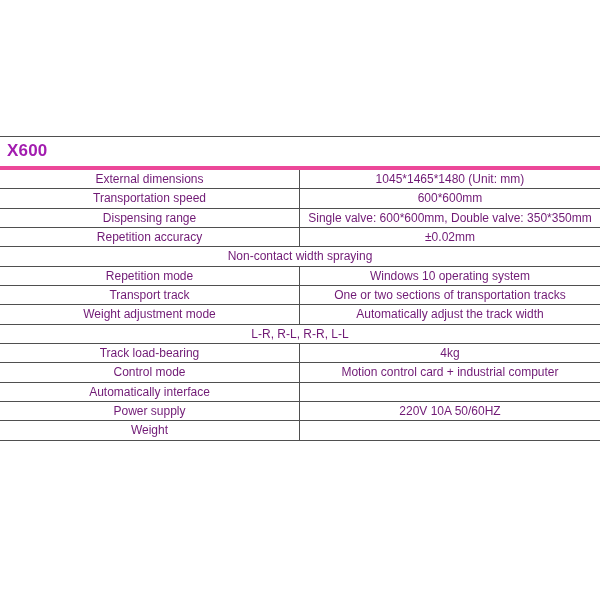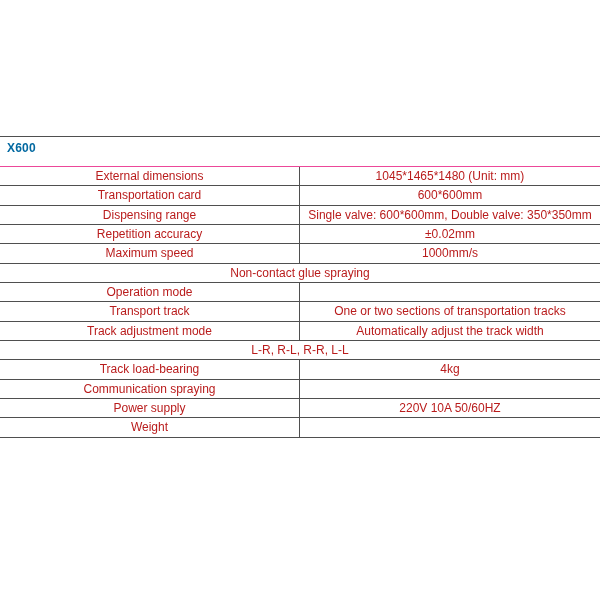--- a/index.html
+++ b/index.html
@@ -20,33 +20,33 @@
     top: 136px;
     left: 0;
     width: 600px;
     height: 0;
     border-top: 1px solid #4f4f4f;
   }
   .page-title {
     position: absolute;
     top: 141px;
     left: 7px;
-    font-size: 12px;
+    font-size: 17px;
     font-weight: bold;
-    color: #0369a1;
+    color: #a21caf;
     letter-spacing: 0.2px;
   }
   .spec-table {
     position: absolute;
     top: 166px;
     left: 0;
     width: 600px;
-    border-top: 1px solid #ec4899;
+    border-top: 4px solid #ec4899;
     font-size: 12px;
-    color: #b91c1c;
+    color: #701a75;
   }
   .spec-row {
     display: flex;
     height: 19.33px;
     box-sizing: border-box;
     border-bottom: 1px solid #4f4f4f;
   }
   .spec-label-cell {
     width: 300px;
     box-sizing: border-box;
@@ -78,69 +78,70 @@
   <div class="page-title">X600</div>
 
   <div class="spec-table">
 
     <div class="spec-row">
       <div class="spec-label-cell">External dimensions</div>
       <div class="spec-value-cell">1045*1465*1480 (Unit: mm)</div>
     </div>
 
     <div class="spec-row">
-      <div class="spec-label-cell">Transportation card</div>
+      <div class="spec-label-cell">Transportation speed</div>
       <div class="spec-value-cell">600*600mm</div>
     </div>
 
     <div class="spec-row">
       <div class="spec-label-cell">Dispensing range</div>
       <div class="spec-value-cell">Single valve: 600*600mm, Double valve: 350*350mm</div>
     </div>
 
     <div class="spec-row">
       <div class="spec-label-cell">Repetition accuracy</div>
       <div class="spec-value-cell">±0.02mm</div>
     </div>
 
+
     <div class="spec-row">
-      <div class="spec-label-cell">Maximum speed</div>
-      <div class="spec-value-cell">1000mm/s</div>
+      <div class="spec-value-cell">Non-contact width spraying</div>
     </div>
 
     <div class="spec-row">
-      <div class="spec-value-cell">Non-contact glue spraying</div>
-    </div>
-
-    <div class="spec-row">
-      <div class="spec-label-cell">Operation mode</div>
+      <div class="spec-label-cell">Repetition mode</div>
+      <div class="spec-value-cell">Windows 10 operating system</div>
     </div>
 
     <div class="spec-row">
       <div class="spec-label-cell">Transport track</div>
       <div class="spec-value-cell">One or two sections of transportation tracks</div>
     </div>
 
     <div class="spec-row">
-      <div class="spec-label-cell">Track adjustment mode</div>
+      <div class="spec-label-cell">Weight adjustment mode</div>
       <div class="spec-value-cell">Automatically adjust the track width</div>
     </div>
 
     <div class="spec-row">
       <div class="spec-value-cell">L-R, R-L, R-R, L-L</div>
     </div>
 
     <div class="spec-row">
       <div class="spec-label-cell">Track load-bearing</div>
       <div class="spec-value-cell">4kg</div>
     </div>
 
+    <div class="spec-row">
+      <div class="spec-label-cell">Control mode</div>
+      <div class="spec-value-cell">Motion control card + industrial computer</div>
+    </div>
 
     <div class="spec-row">
-      <div class="spec-label-cell">Communication spraying</div>
+      <div class="spec-label-cell">Automatically interface</div>
     </div>
 
     <div class="spec-row">
       <div class="spec-label-cell">Power supply</div>
       <div class="spec-value-cell">220V 10A 50/60HZ</div>
     </div>
 
     <div class="spec-row">
       <div class="spec-label-cell">Weight</div>
     </div>

